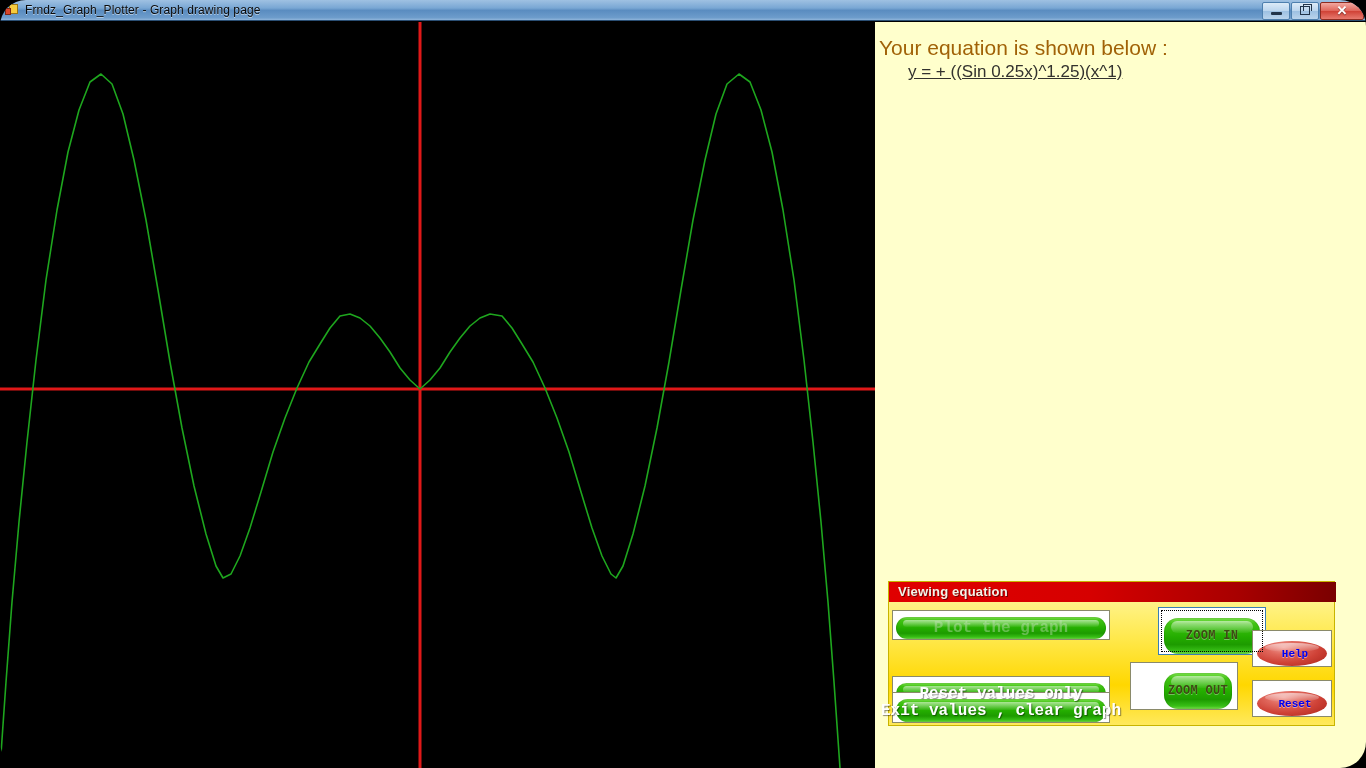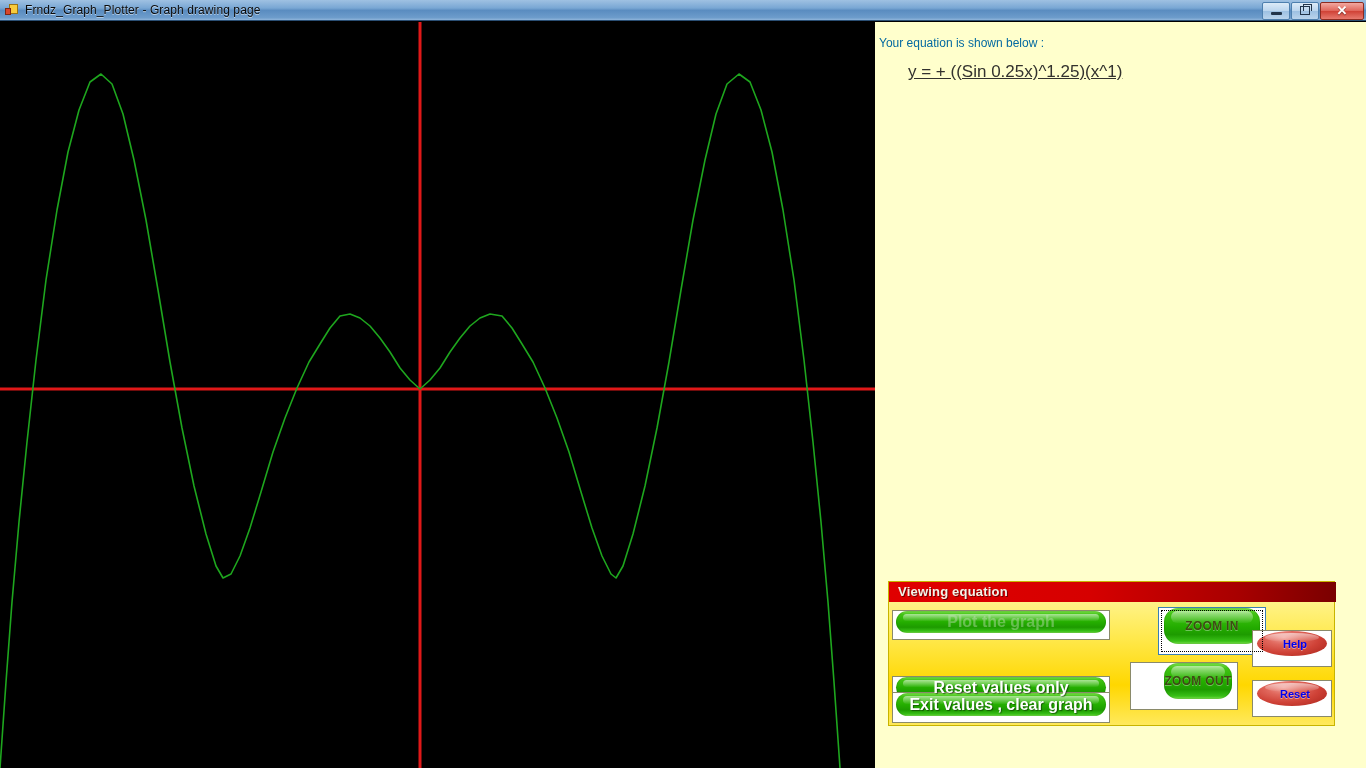--- a/index.html
+++ b/index.html
@@ -11,20 +11,21 @@
     overflow: hidden;
     background: #000;
     font-family: "Liberation Sans", sans-serif;
   }
 
   #app {
     position: relative;
     width: 1366px;
     height: 768px;
     overflow: hidden;
+    border-radius: 26px;
   }
 
   
   .titlebar {
     position: absolute;
     left: 0; top: 0;
     width: 1366px;
     height: 21px;
     background: linear-gradient(to bottom,
                 #9fc1e2 0%,
@@ -142,22 +143,22 @@
     top: 22px;
     width: 491px;
     height: 746px;
     background: #ffffcc;
     overflow: hidden;
   }
   .eq-heading {
     position: absolute;
     left: 4px;
     top: 14px;
-    font-size: 12px;
-    color: #0369a1;
+    font-size: 21px;
+    color: #a16207;
     white-space: nowrap;
   }
   .eq-value {
     position: absolute;
     left: 33px;
     top: 40px;
     font-size: 17px;
     color: #33322e;
     white-space: nowrap;
     text-decoration: underline;
@@ -193,22 +194,23 @@
     letter-spacing: 0.2px;
   }
 
   
   .btn-wrap {
     position: absolute;
     background: #ffffff;
     border: 1px solid #8a8a6a;
     box-sizing: border-box;
     display: flex;
-    align-items: flex-start;
+    align-items: flex-end;
     justify-content: center;
+    font-family: Liberation Mono, monospace;
   }
   .pill {
     width: calc(100% - 6px);
     height: calc(100% - 6px);
     border-radius: 12px;
     background:
       linear-gradient(to bottom,
         #7ae04b 0%,
         #41c313 16%,
         #24ad00 52%,

